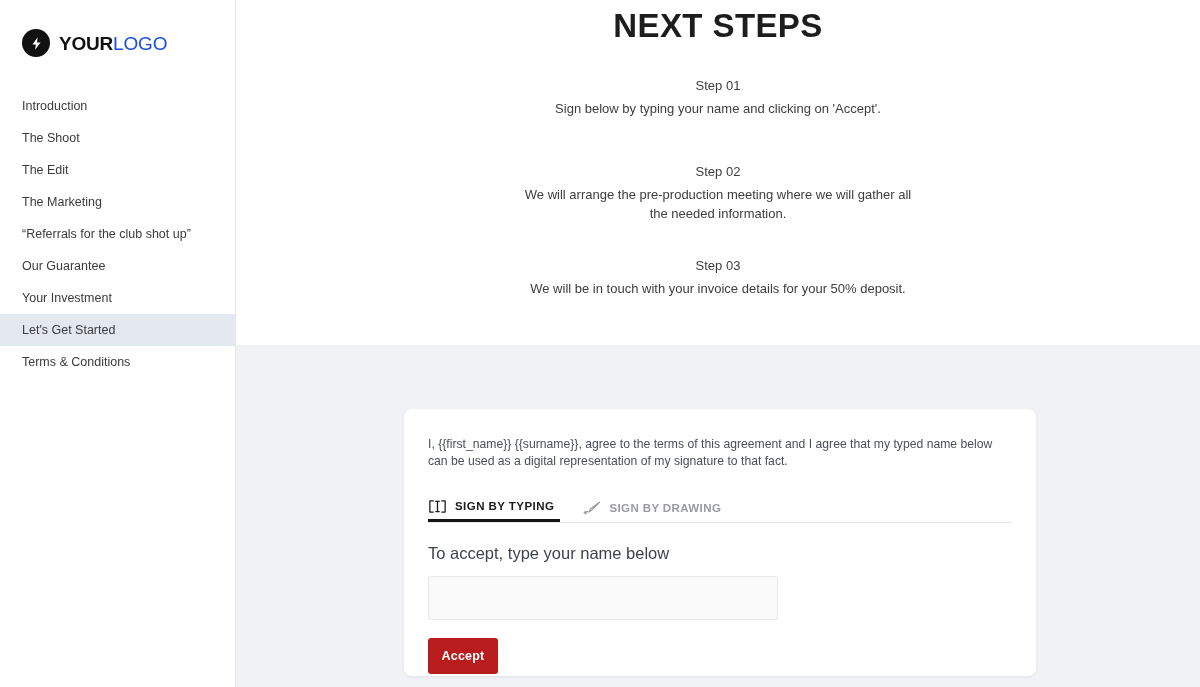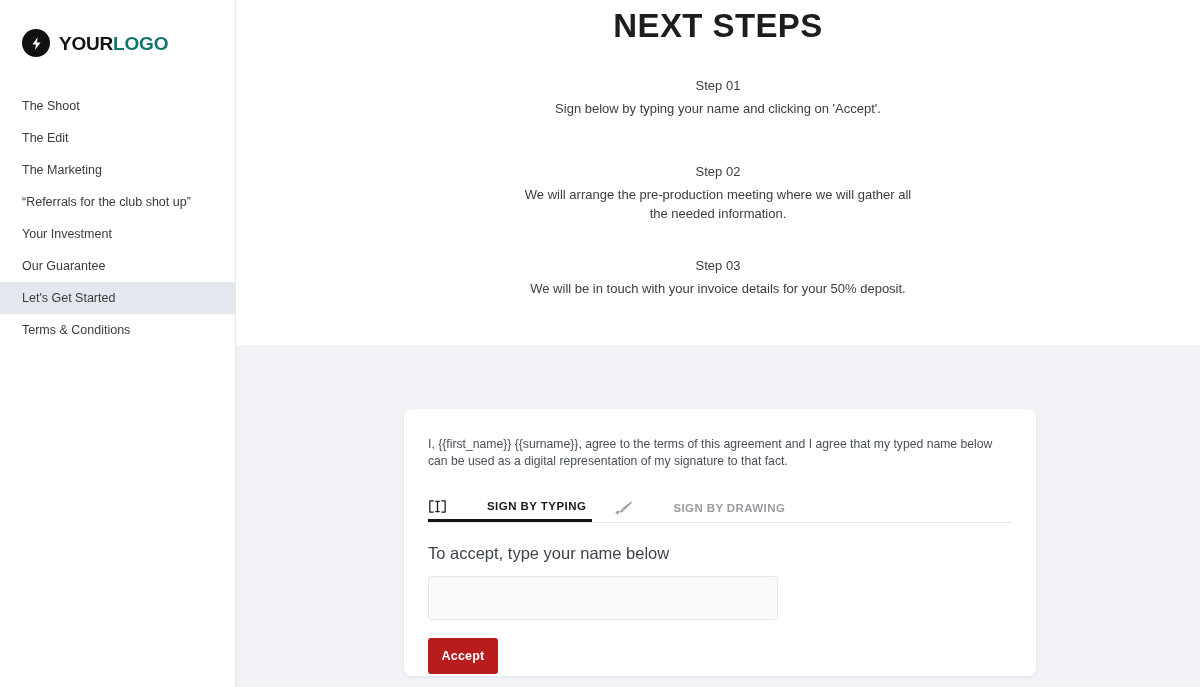--- a/index.html
+++ b/index.html
@@ -56,21 +56,21 @@
 
   .logo-text {
     margin-left: 9px;
     font-size: 19px;
     letter-spacing: -0.2px;
     line-height: 1;
     white-space: nowrap;
     color: #111111;
   }
   .logo-text .lt-bold { font-weight: 700; }
-  .logo-text .lt-light { font-weight: 700; color: #0f766e; }
+  .logo-text .lt-light { font-weight: 400; color: #1d4ed8; }
 
   .nav {
     margin-top: 32px;
   }
 
   .nav-item {
     display: block;
     height: 32px;
     line-height: 32px;
     padding: 0 18px 0 22px;
@@ -179,21 +179,20 @@
     height: 29px;
     padding: 0 6px 0 0;
     margin-right: 22px;
     font-size: 11.5px;
     font-weight: 700;
     letter-spacing: 0.45px;
     cursor: pointer;
     background: none;
     border: none;
     font-family: inherit;
-    gap: 32px;
   }
   .tab .tab-icon {
     display: inline-flex;
     align-items: center;
     justify-content: center;
     width: 19px;
     height: 16px;
     margin-right: 8px;
   }
   .tab.active {
@@ -256,26 +255,27 @@
         <svg width="15" height="15" viewBox="0 0 24 24" aria-hidden="true">
           <path d="M13.8 2 L5.5 13.4 H11 L9.8 22 L18.5 10.2 H12.8 Z" fill="#ffffff"></path>
         </svg>
       </span>
       <span class="logo-text">
         <span class="lt-bold">YOUR</span><span class="lt-light">LOGO</span>
       </span>
     </div>
 
     <nav class="nav">
+      <a class="nav-item" href="#">Introduction</a>
       <a class="nav-item" href="#">The Shoot</a>
       <a class="nav-item" href="#">The Edit</a>
       <a class="nav-item" href="#">The Marketing</a>
       <a class="nav-item" href="#">“Referrals for the club shot up”</a>
+      <a class="nav-item" href="#">Our Guarantee</a>
       <a class="nav-item" href="#">Your Investment</a>
-      <a class="nav-item" href="#">Our Guarantee</a>
       <a class="nav-item active" href="#">Let's Get Started</a>
       <a class="nav-item" href="#">Terms &amp; Conditions</a>
     </nav>
 
   </aside>
 
   <main class="main">
 
     <div class="main-top"></div>
     <div class="main-bottom"></div>

